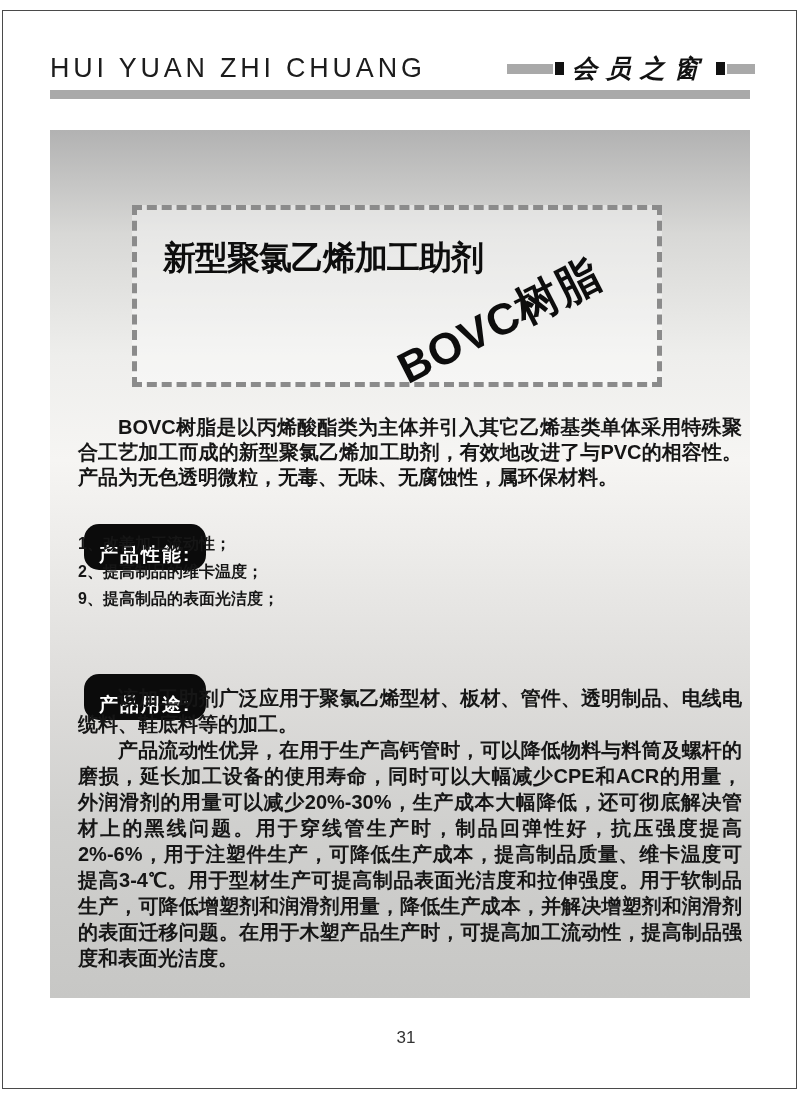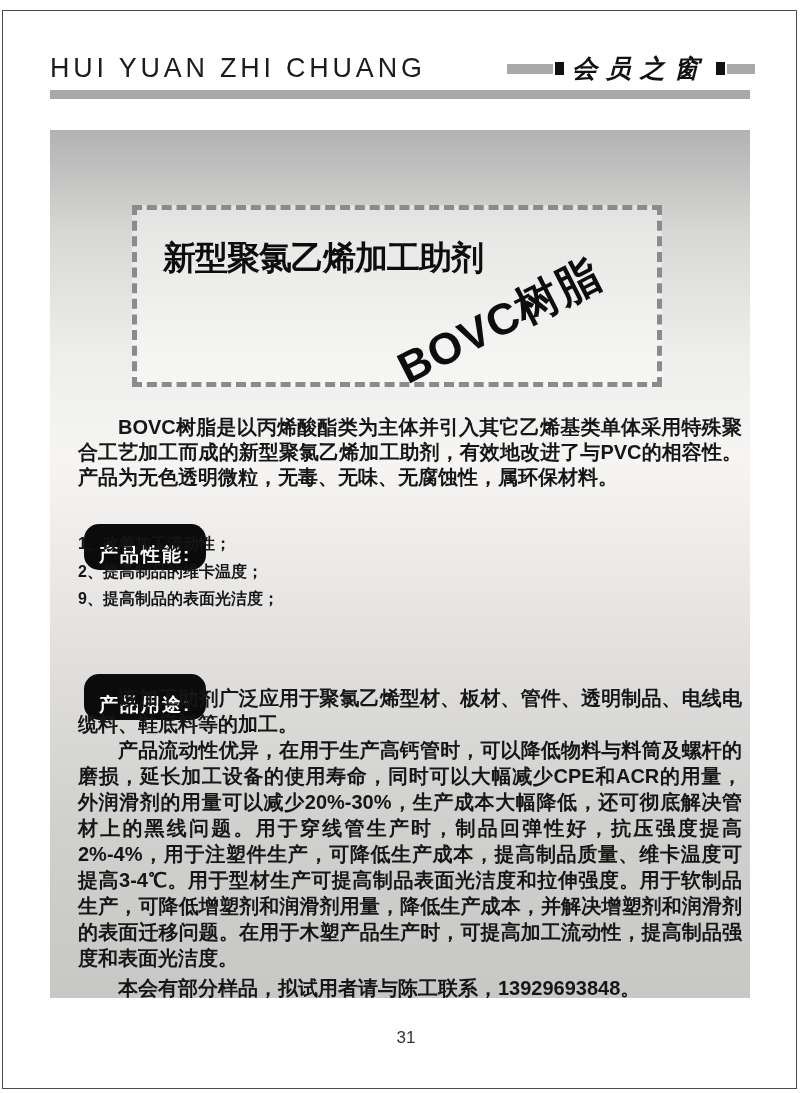--- a/index.html
+++ b/index.html
@@ -120,19 +120,18 @@
     <div class="section-pill pill-performance">产品性能:</div>
     <ol class="performance-list">
       <li>1、改善加工流动性；</li>
       <li>2、提高制品的维卡温度；</li>
       <li>9、提高制品的表面光洁度；</li>
     </ol>
 
     <div class="section-pill pill-usage">产品用途:</div>
     <div class="usage-block">
       <p class="body-text">该加工助剂广泛应用于聚氯乙烯型材、板材、管件、透明制品、电线电缆料、鞋底料等的加工。</p>
-      <p class="body-text">产品流动性优异，在用于生产高钙管时，可以降低物料与料筒及螺杆的磨损，延长加工设备的使用寿命，同时可以大幅减少CPE和ACR的用量，外润滑剂的用量可以减少20%-30%，生产成本大幅降低，还可彻底解决管材上的黑线问题。用于穿线管生产时，制品回弹性好，抗压强度提高2%-4%，用于注塑件生产，可降低生产成本，提高制品质量、维卡温度可提高3-4℃。用于型材生产可提高制品表面光洁度和拉伸强度。用于软制品生产，可降低增塑剂和润滑剂用量，降低生产成本，并解决增塑剂和润滑剂的表面迁移问题。在用于木塑产品生产时，可提高加工流动性，提高制品强度和表面光洁度。</p>
-      <p class="body-text contact-line">本会有部分样品，拟试用者请与陈工联系，13929693848。</p>
+      <p class="body-text">产品流动性优异，在用于生产高钙管时，可以降低物料与料筒及螺杆的磨损，延长加工设备的使用寿命，同时可以大幅减少CPE和ACR的用量，外润滑剂的用量可以减少20%-30%，生产成本大幅降低，还可彻底解决管材上的黑线问题。用于穿线管生产时，制品回弹性好，抗压强度提高2%-6%，用于注塑件生产，可降低生产成本，提高制品质量、维卡温度可提高3-4℃。用于型材生产可提高制品表面光洁度和拉伸强度。用于软制品生产，可降低增塑剂和润滑剂用量，降低生产成本，并解决增塑剂和润滑剂的表面迁移问题。在用于木塑产品生产时，可提高加工流动性，提高制品强度和表面光洁度。</p>
     </div>
   </div>
 
   <div class="page-number">31</div>
 </div>
 
 </body></html>

